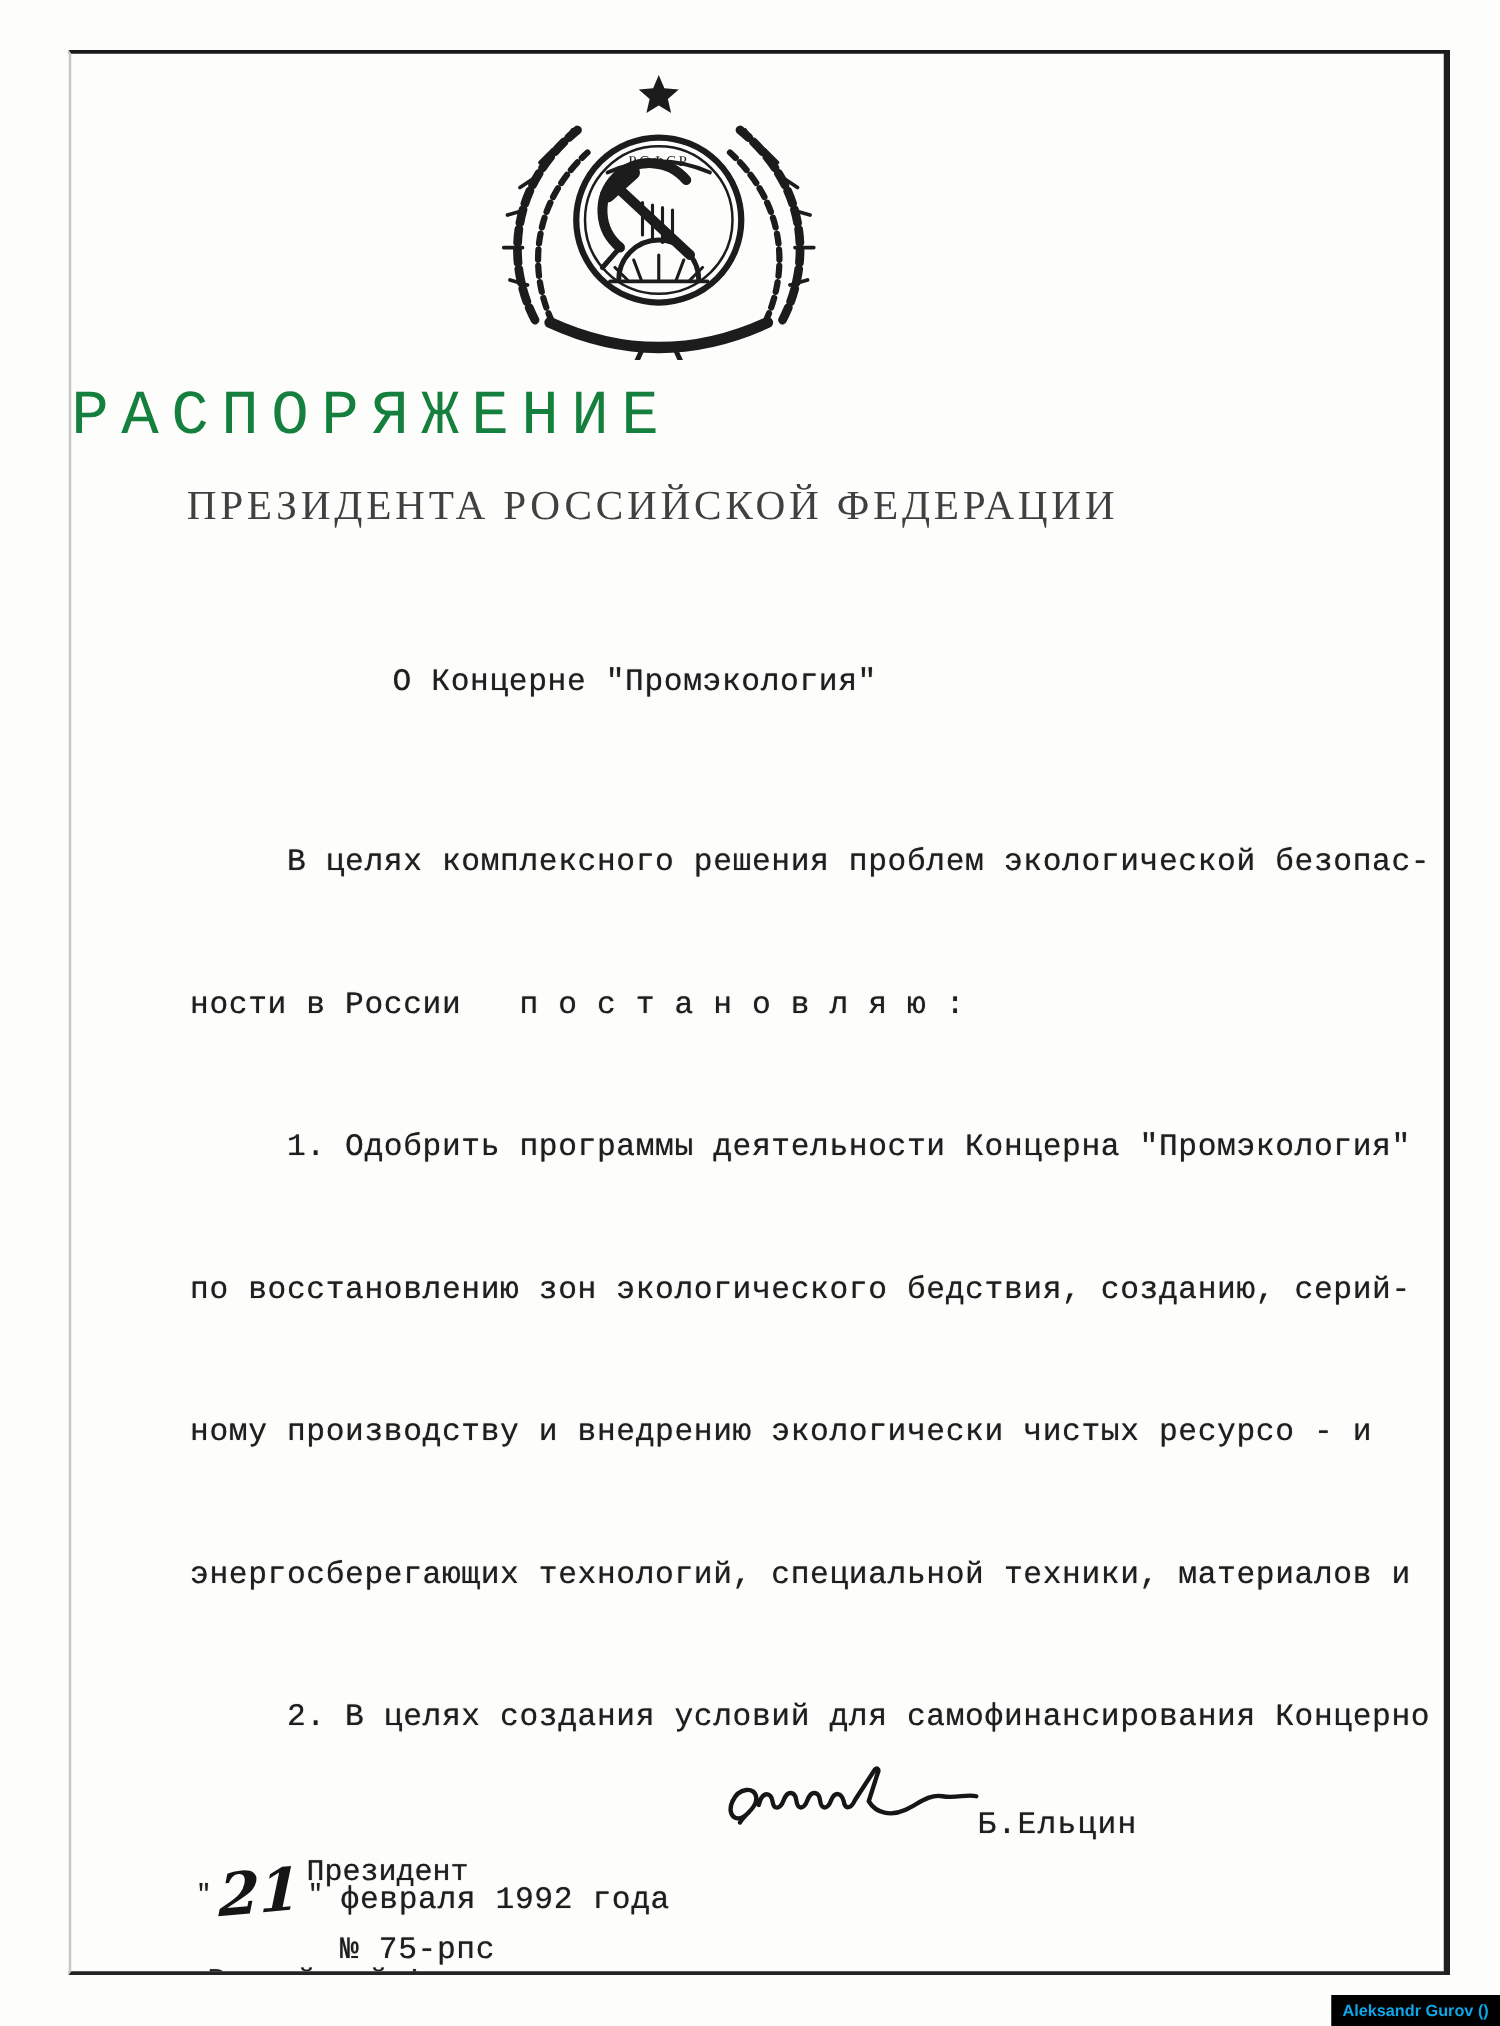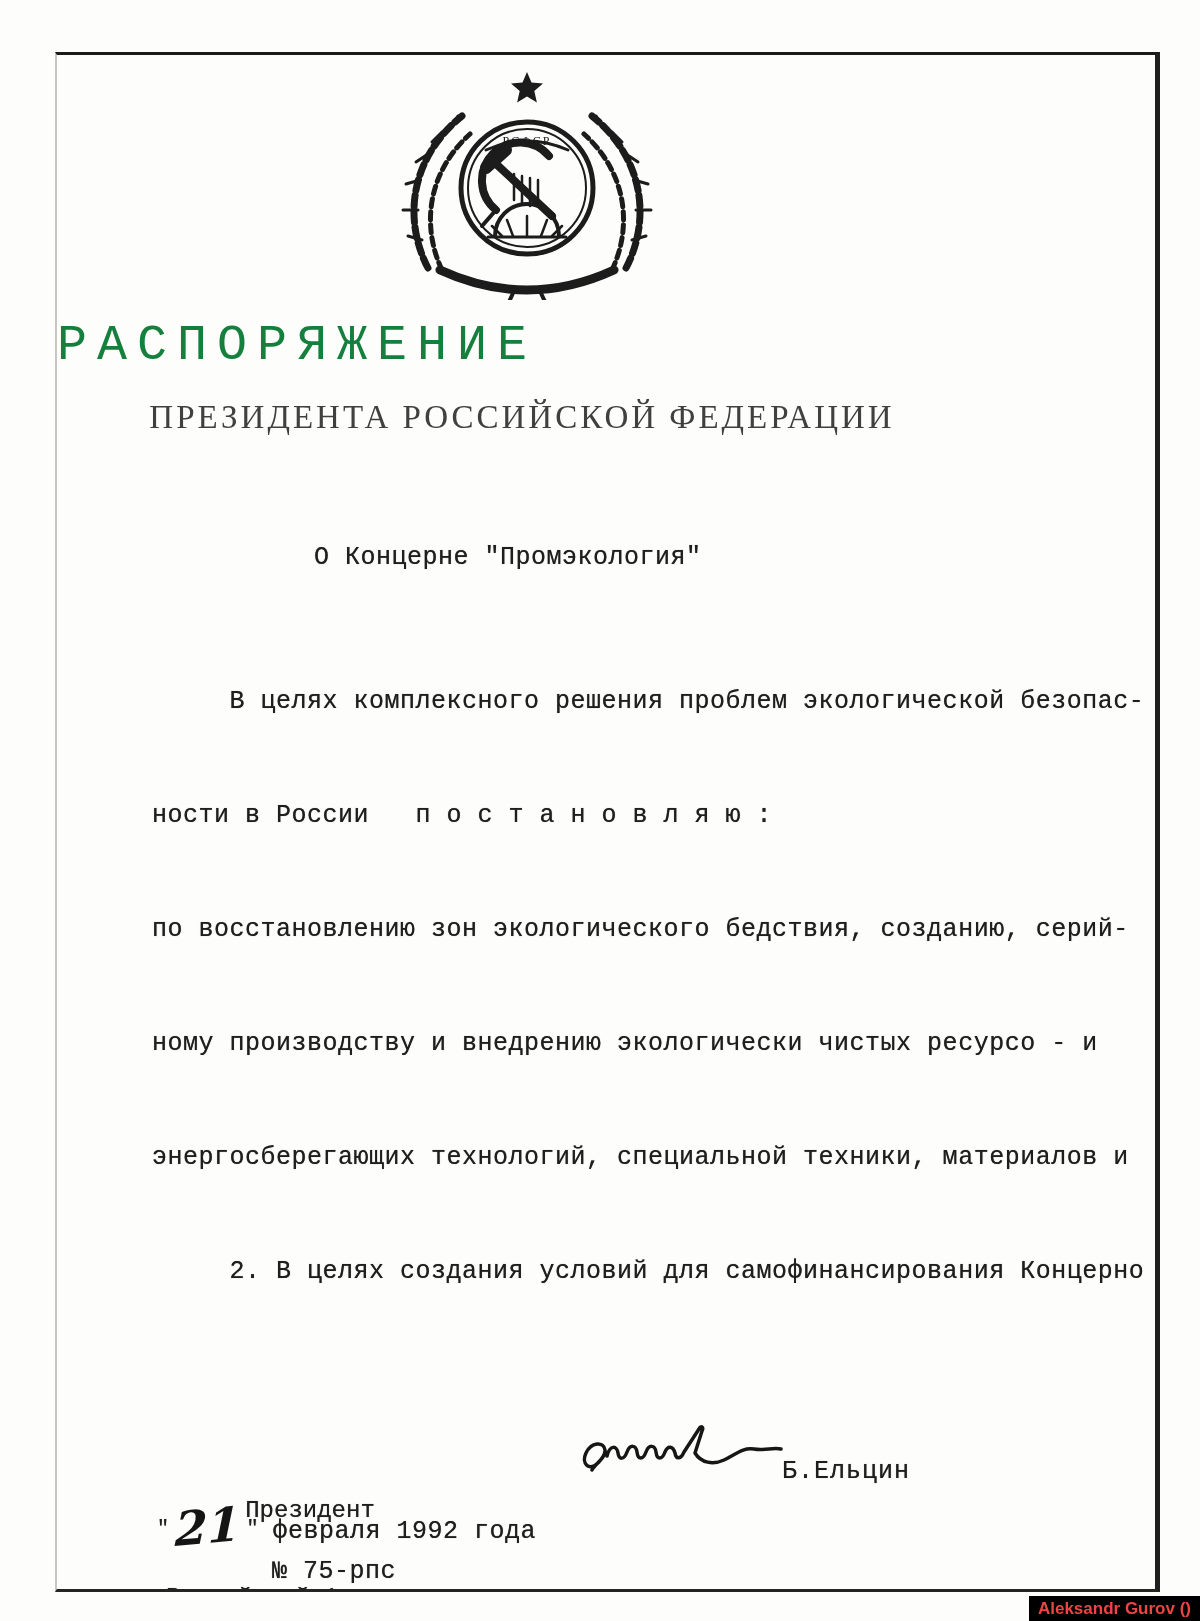--- a/index.html
+++ b/index.html
@@ -4,21 +4,21 @@
 <style>
   html,body{margin:0;padding:0;}
   body{
     width:1200px;height:1621px;position:relative;
     background:#ffffff;
     font-family:"Liberation Sans",sans-serif;
     overflow:hidden;
   }
   .page{position:absolute;inset:0;background:#fdfdfc;}
   .frame{
-    position:absolute;left:55px;top:52px;width:1105px;height:1540px;
+    position:absolute;left:55px;top:40px;width:1105px;height:1540px;
     box-sizing:border-box;
     border-top:3px solid #1a1a1a;
     border-right:5px solid #1f1f1f;
     border-bottom:3px solid #242424;
     border-left:2px solid #c9c7c2;
     overflow:hidden;
   }
   .emblem{position:absolute;left:325px;top:15px;width:290px;height:230px;}
   .title{
     position:absolute;left:0;top:263px;width:930px;text-align:left;
@@ -43,22 +43,22 @@
   .dateline{position:absolute;left:100px;top:1448px;display:flex;align-items:flex-start;}
   .q{font-size:20px;margin-top:14px;letter-spacing:0;}
   .day{
     font-family:"DejaVu Serif",serif;font-style:italic;font-weight:bold;
     font-size:47px;line-height:47px;color:#151515;
     transform:rotate(-5deg) skewX(-6deg);display:inline-block;margin:0 6px;
   }
   .daterest{font-size:25px;letter-spacing:0.5px;margin-left:14px;margin-top:14px;white-space:pre;}
   .number{position:absolute;left:215px;top:1502px;font-size:25px;letter-spacing:0.5px;white-space:pre;}
   .credit{
-    position:absolute;right:0;bottom:0;background:#000;color:#ef4444;
-    font-weight:bold;font-size:17px;line-height:15px;padding:5px 9px;
+    position:absolute;right:0;bottom:0;background:#000;color:#0ea5e9;
+    font-weight:bold;font-size:13px;line-height:15px;padding:5px 9px;
     font-family:"Liberation Sans",sans-serif;
   }
 </style>
 </head>
 <body>
 
 <div class="page">
   <div class="frame">
 
     <svg class="emblem" viewBox="0 0 290 230" aria-hidden="true">
@@ -87,20 +87,21 @@
       <text x="145" y="75" text-anchor="middle" font-size="12" font-family="Liberation Serif, serif" fill="#1c1c1c" letter-spacing="2">РСФСР</text>
     </svg>
 
     <div class="title">РАСПОРЯЖЕНИЕ</div>
     <div class="subtitle">ПРЕЗИДЕНТА РОССИЙСКОЙ ФЕДЕРАЦИИ</div>
     <div class="subject typewriter">О Концерне "Промэкология"</div>
 
     <div class="bodytext typewriter">
       <div>     В целях комплексного решения проблем экологической безопас-</div>
       <div>ности в России   п о с т а н о в л я ю :</div>
+      <div>     1. Одобрить программы деятельности Концерна "Промэкология"</div>
       <div>по восстановлению зон экологического бедствия, созданию, серий-</div>
       <div>ному производству и внедрению экологически чистых ресурсо - и</div>
       <div>энергосберегающих технологий, специальной техники, материалов и</div>
       <div>     2. В целях создания условий для самофинансирования Концерно</div>
       
       
       
       
       
       

